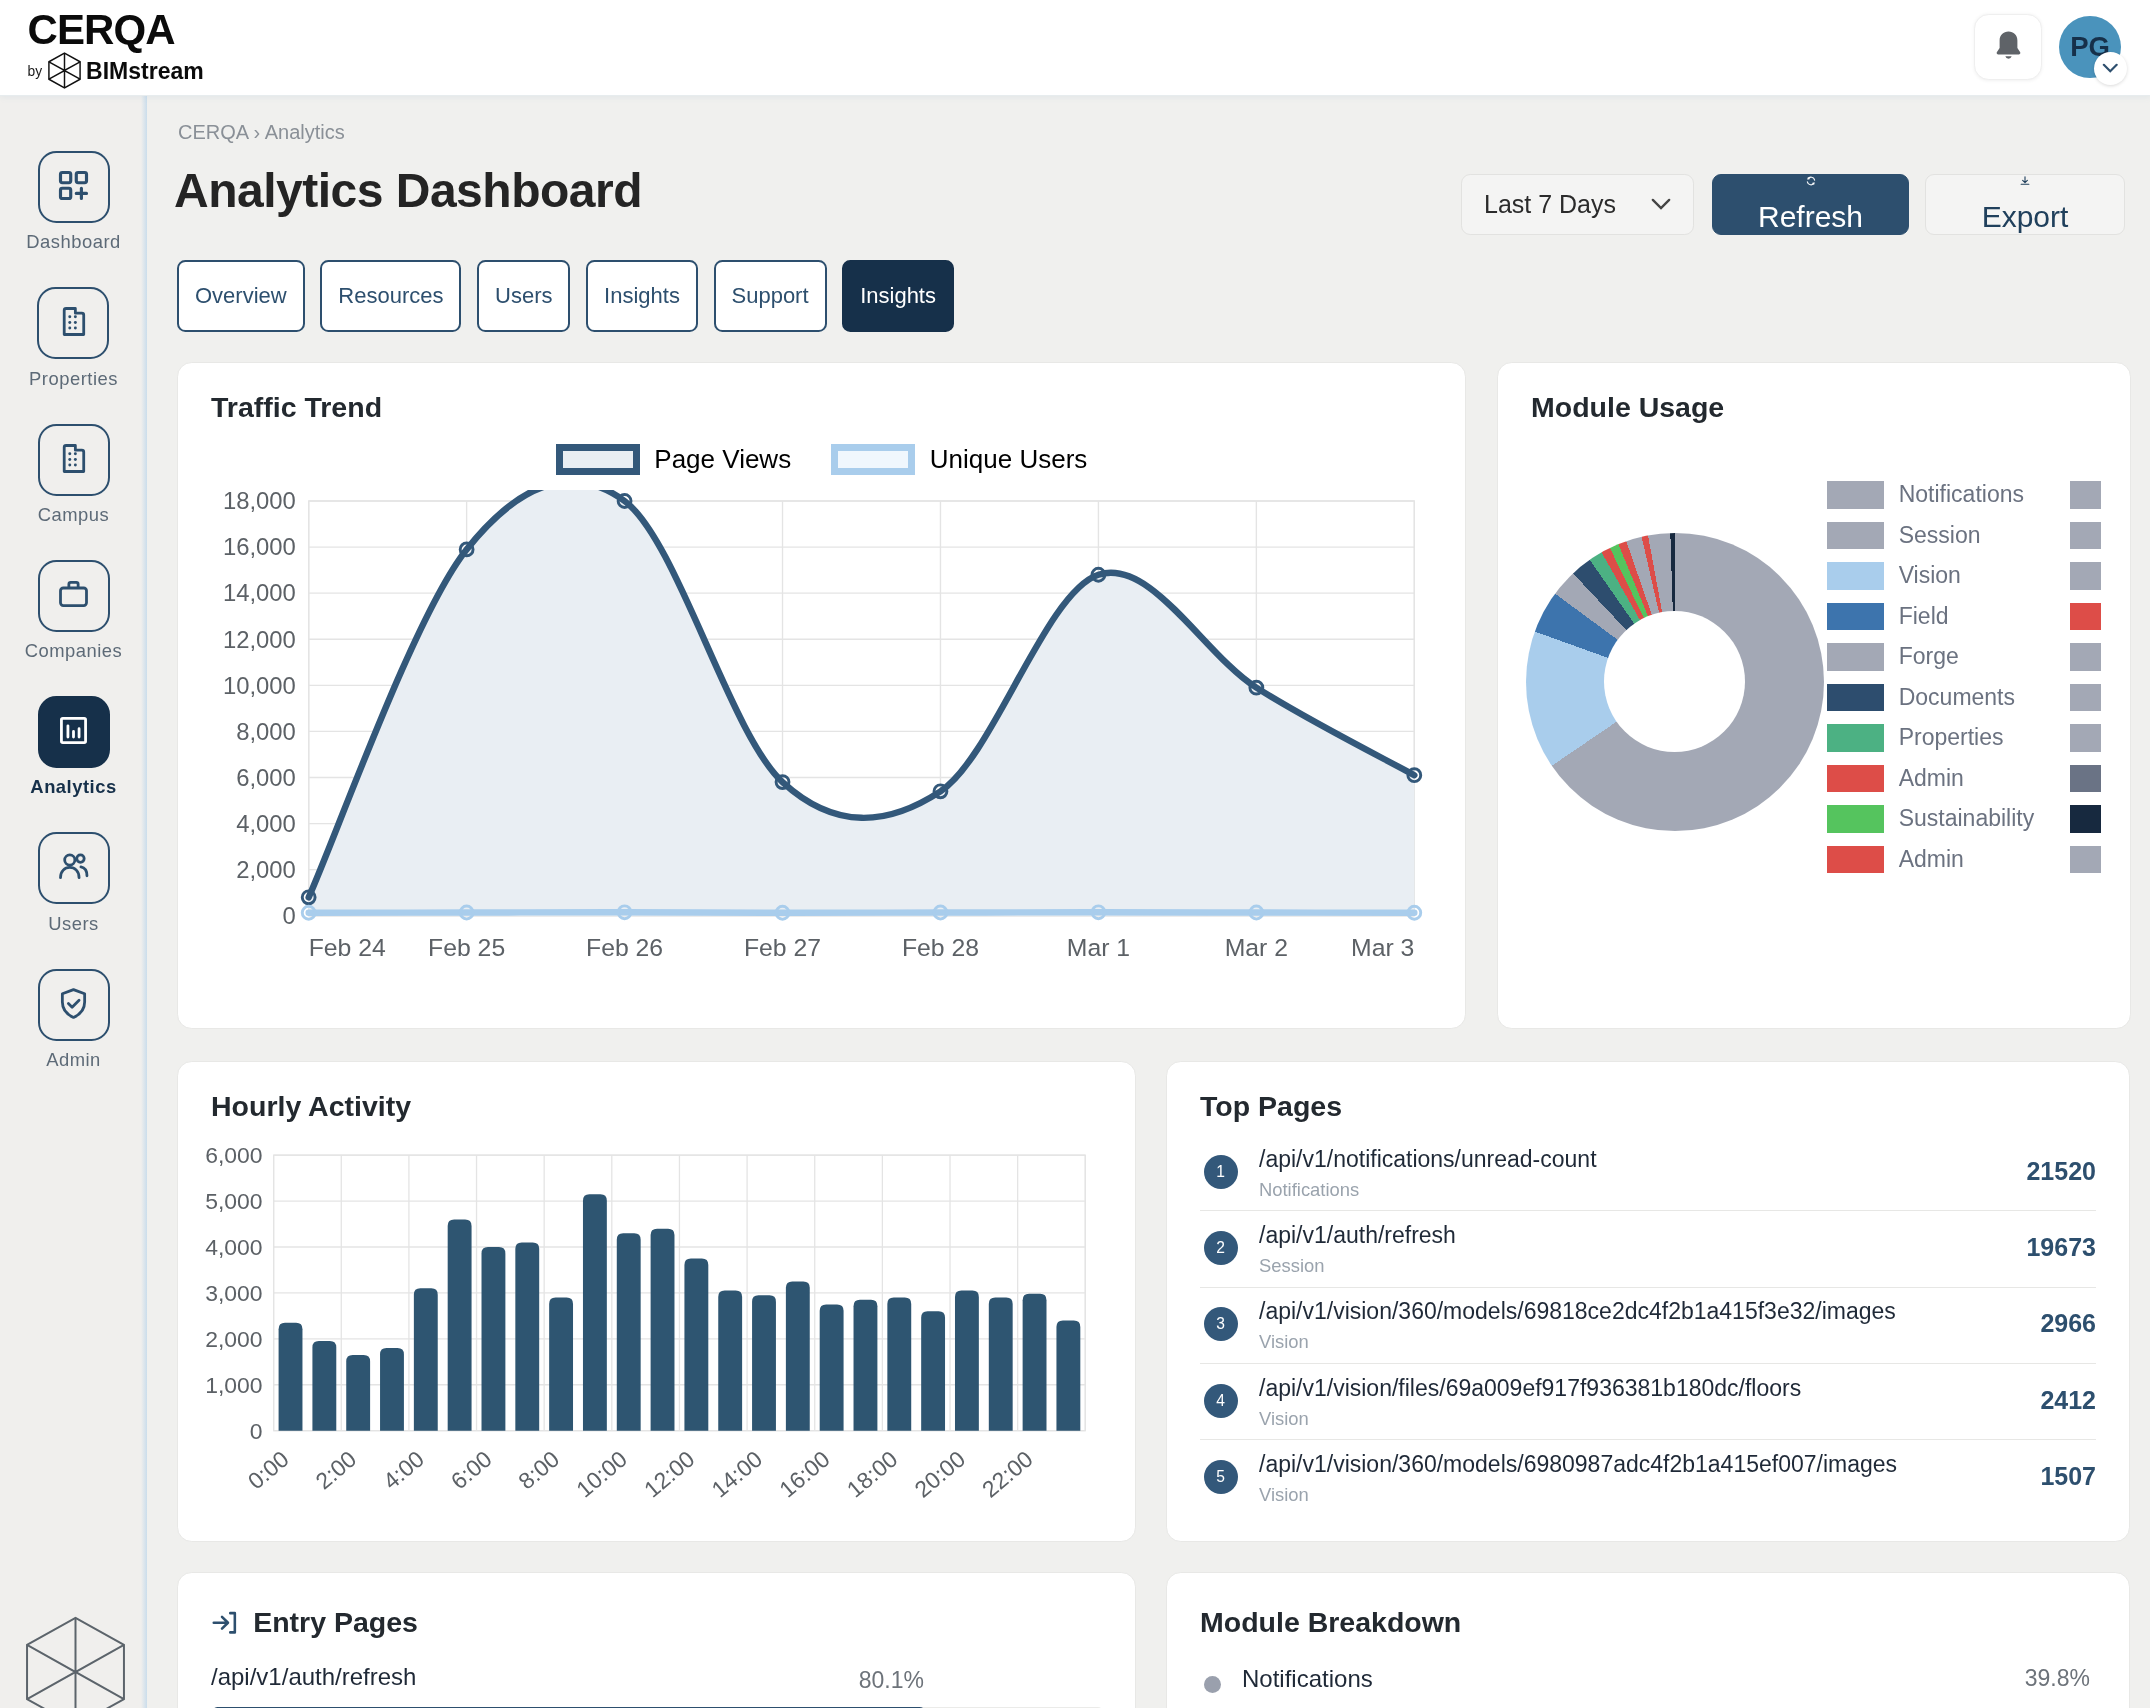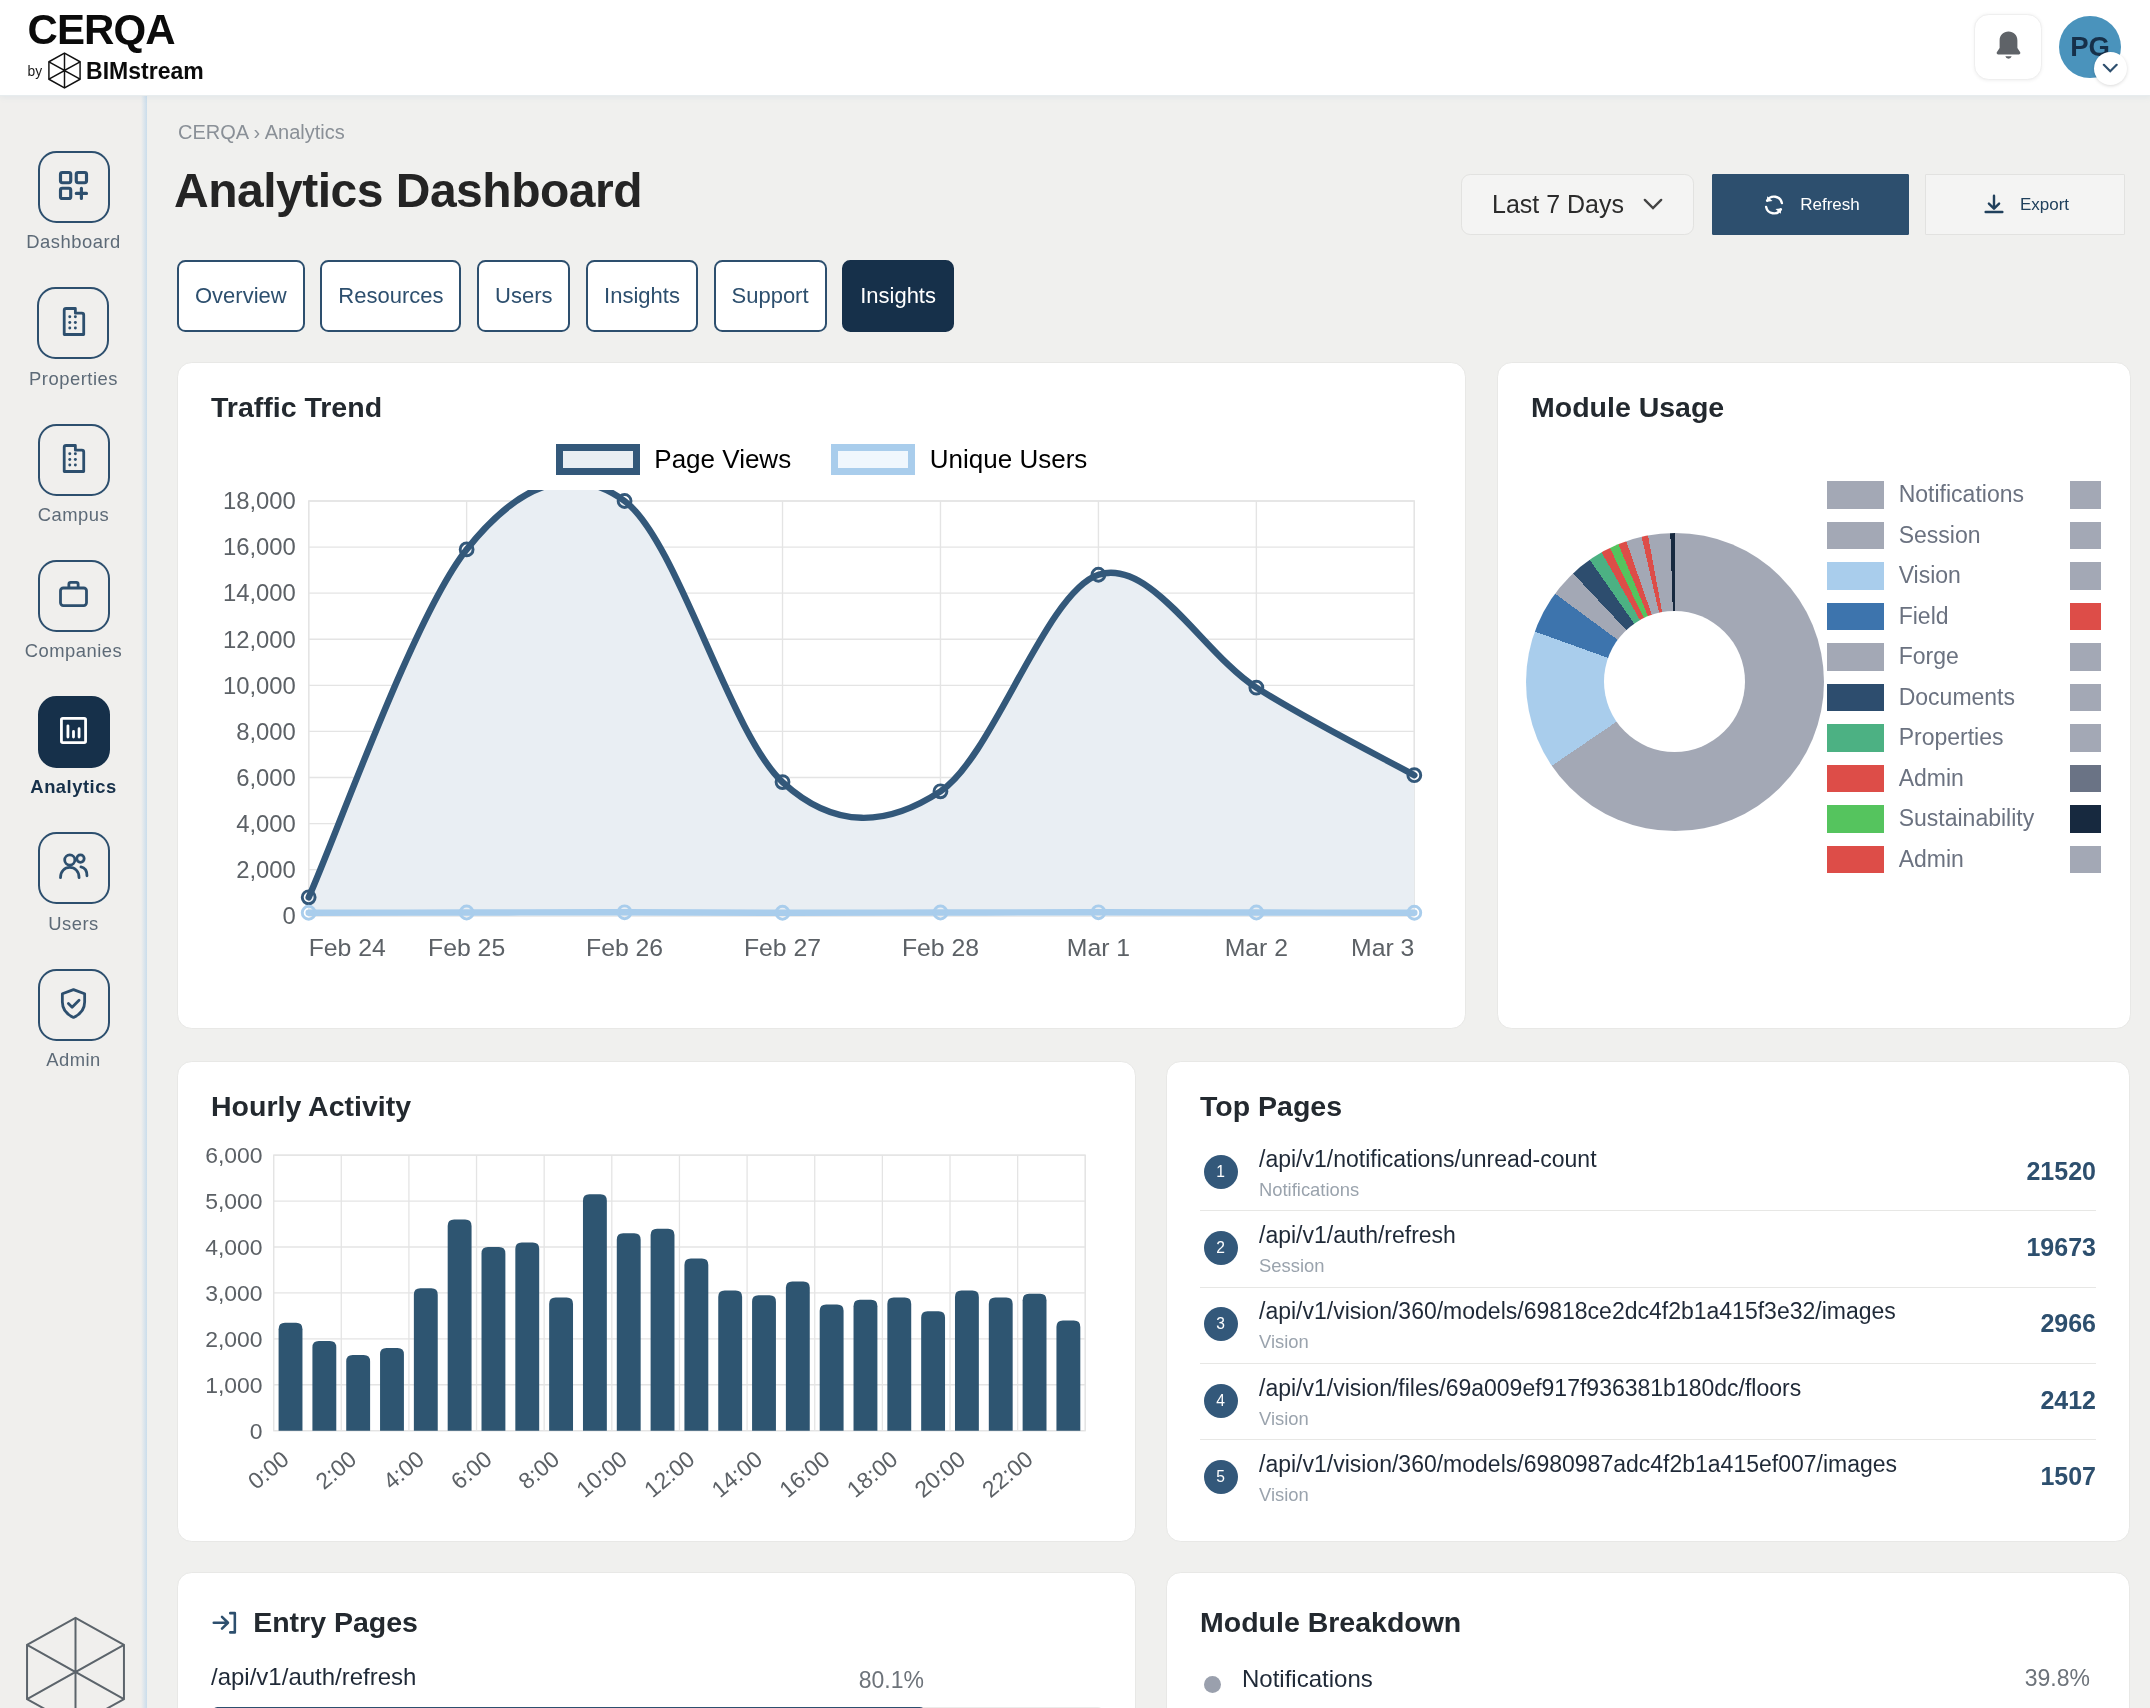--- a/index.html
+++ b/index.html
@@ -35,23 +35,23 @@
   .side-item.active .side-label { color:#16304a; font-weight:700; }
   .side-watermark { position:absolute; left:24px; top:1519px; opacity:.9; }
 
   
   .breadcrumb { position:absolute; left:178px; top:121px; font-size:20px; color:#8a9097; }
   .breadcrumb .crumb { cursor:pointer; }
   .page-title { position:absolute; left:174px; top:163px; font-size:48px; font-weight:600; color:#242424; letter-spacing:-0.5px; }
 
   .select-box { position:absolute; left:1461px; top:174px; width:233px; height:61px; background:#f4f4f3;
                 border:0.9px solid #e2e2e0; border-radius:9.2px; display:flex; align-items:center; justify-content:space-between;
-                padding:0 30px; font-size:25px; color:#2b2b2b; cursor:pointer; }
-  .btn { position:absolute; top:174px; height:61px; border-radius:1px; display:flex; align-items:center; justify-content:center;
-         gap:13px; font-size:17px; cursor:pointer; }
+                padding:0 22px; font-size:25px; color:#2b2b2b; cursor:pointer; }
+  .btn { position:absolute; top:174px; height:61px; border-radius:9px; display:flex; align-items:center; justify-content:center;
+         gap:13px; font-size:30px; cursor:pointer;flex-direction:column; }
   .btn-refresh { left:1712px; width:197px; background:#2d4f6e; color:#fff; border:0.9px solid #2d4f6e; }
   .btn-export { left:1925px; width:200px; background:#f4f4f3; color:#20405c; border:0.9px solid #e2e2e0; }
 
   
   .tabs { position:absolute; left:177px; top:260px; display:flex; gap:15.6px; }
   .tab { height:72px; padding:0 16px; display:flex; align-items:center; justify-content:center;
          border:2.8px solid #2d4f6e; border-radius:8.3px; background:#fff; color:#2d4f6e; font-size:22px; cursor:pointer; }
   .tab.active { background:#16304a; border-color:#16304a; color:#fff; }
 
   

